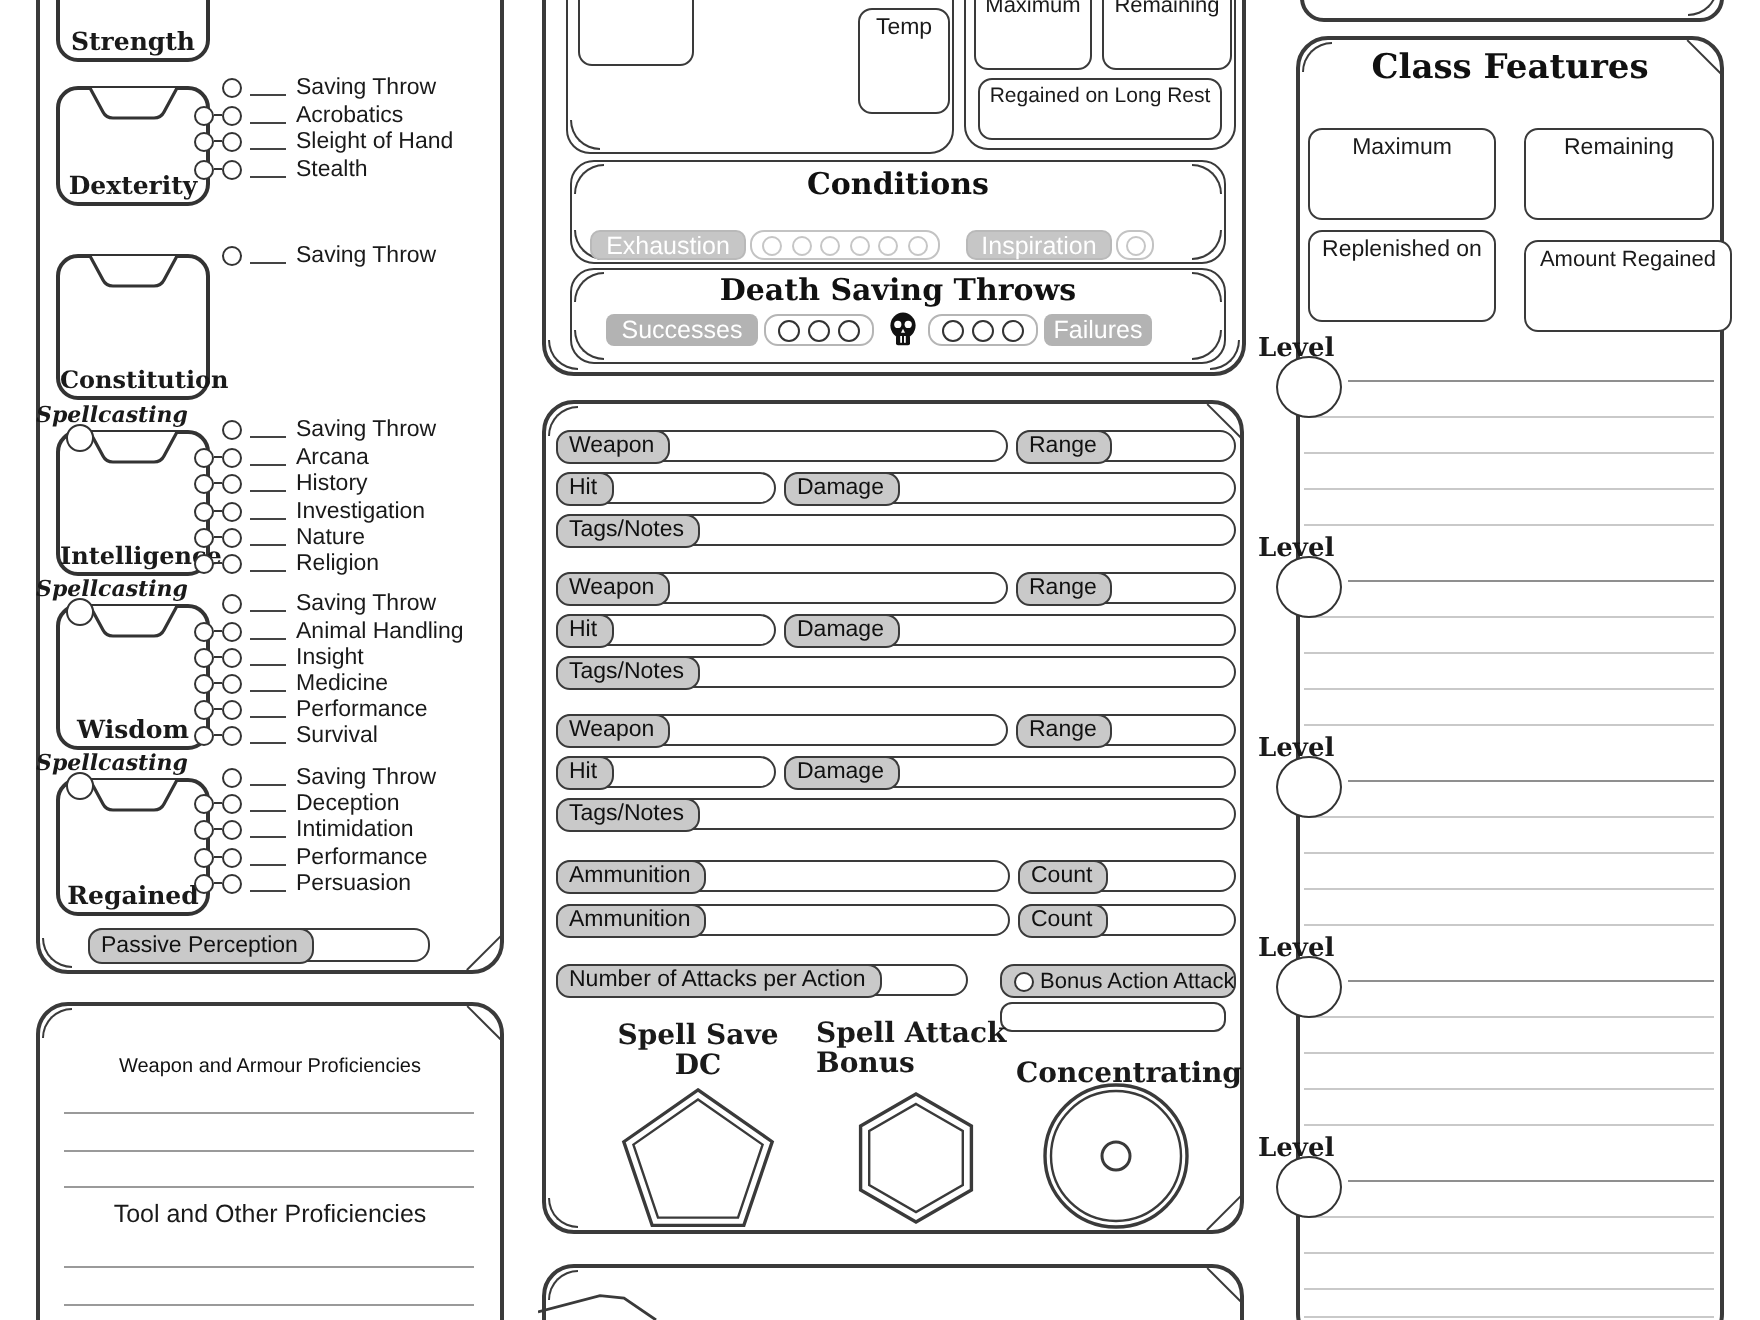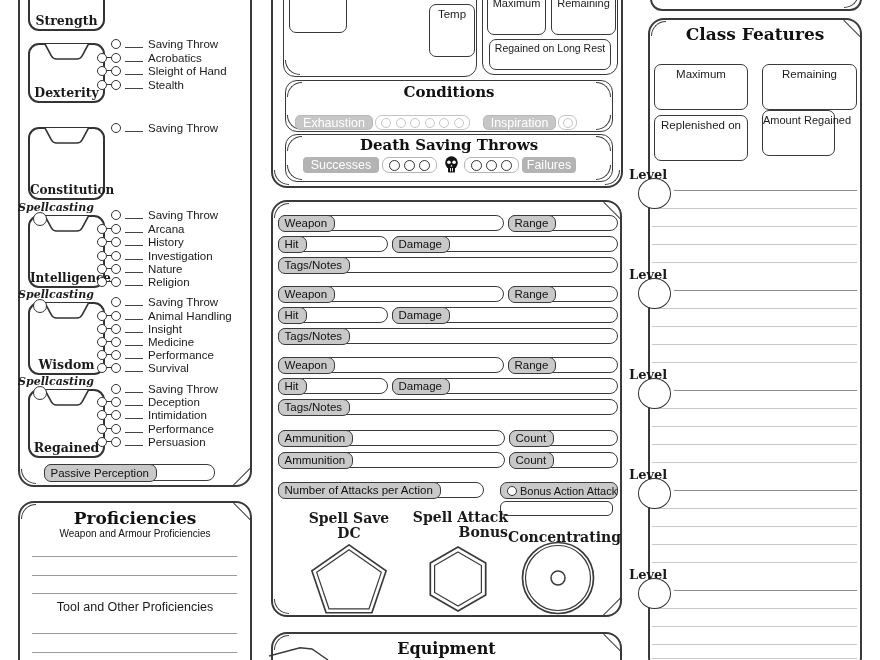--- a/index.html
+++ b/index.html
@@ -260,21 +260,20 @@
       <span>Persuasion</span>
     </div>
 
   <div class="field" style="left:44px;top:464px;width:171px;height:17px">
     <span class="plabel">Passive Perception</span>
   </div>
 
   <div class="panel" style="left:18px;top:501px;width:234px;height:175px">
     <span class="cr tl"></span>
     <span class="fold tr"></span>
-    <div class="title fancy" style="top:5px;font-size:17px">Proficiencies</div>
     <div class="title" style="top:25px;font-size:10px">Weapon and Armour Proficiencies</div>
   </div>
   <div class="pline" style="left:32px;top:556px;width:205px"></div>
   <div class="pline" style="left:32px;top:575px;width:205px"></div>
   <div class="pline" style="left:32px;top:593px;width:205px"></div>
   <div class="abs" style="left:18px;top:600px;width:234px;text-align:center;font-size:12.5px">Tool and Other Proficiencies</div>
   <div class="pline" style="left:32px;top:633px;width:205px"></div>
   <div class="pline" style="left:32px;top:652px;width:205px"></div>
 
   <div class="panel" style="left:271px;top:-28px;width:352px;height:216px">
@@ -429,39 +428,38 @@
   <div class="box" style="left:500px;top:501px;width:113px;height:15px;border-radius:6px"></div>
 
   <div class="abs fancy" style="left:299px;top:511px;width:100px;text-align:center;font-size:14px;line-height:15px">
     <div>Spell Save</div>
     <div>DC</div>
   </div>
   <svg class="abs" style="left:309px;top:544px" width="80" height="72" viewBox="0 0 80 75" preserveAspectRatio="none">
     <path d="M40,1 L77.1,28 L62.9,71.6 L17.1,71.6 L2.9,28 Z" fill="none" stroke="#3a3a3a" stroke-width="1.7"></path>
     <path d="M40,6 L72.3,29.5 L60,67.5 L20,67.5 L7.7,29.5 Z" fill="none" stroke="#3a3a3a" stroke-width="1.2"></path>
   </svg>
-  <div class="abs fancy" style="left:408px;top:510px;width:100px;text-align:right;font-size:14px;line-height:15px">
+  <div class="abs fancy" style="left:408px;top:510px;width:100px;text-align:left;font-size:14px;line-height:15px">
     <div>Spell Attack</div>
     <div>Bonus</div>
   </div>
   <svg class="abs" style="left:425px;top:546px" width="66" height="66" viewBox="0 0 66 66">
     <path d="M33,1 L60.7,17 L60.7,49 L33,65 L5.3,49 L5.3,17 Z" fill="none" stroke="#3a3a3a" stroke-width="1.7"></path>
     <path d="M33,6 L56.4,19.5 L56.4,46.5 L33,60 L9.6,46.5 L9.6,19.5 Z" fill="none" stroke="#3a3a3a" stroke-width="1.2"></path>
   </svg>
   <div class="abs fancy" style="left:508px;top:529px;width:104px;text-align:center;font-size:14px">Concentrating</div>
   <svg class="abs" style="left:521px;top:541px" width="74" height="74" viewBox="0 0 74 74">
     <circle cx="37" cy="37" r="35.5" fill="none" stroke="#3a3a3a" stroke-width="1.7"></circle>
     <circle cx="37" cy="37" r="32.5" fill="none" stroke="#3a3a3a" stroke-width="1.2"></circle>
     <circle cx="37" cy="37" r="7" fill="none" stroke="#3a3a3a" stroke-width="1.5"></circle>
   </svg>
 
   <div class="panel" style="left:271px;top:632px;width:351px;height:60px">
     <span class="cr tl"></span>
     <span class="fold tr"></span>
-    <div class="title fancy" style="top:5px;font-size:16px">Equipment</div>
   </div>
   <svg class="abs" style="left:269px;top:647px" width="62" height="13" viewBox="0 0 62 13">
     <path d="M0,9 L31,0.8 L43,2 L59,13" fill="none" stroke="#3a3a3a" stroke-width="1.4"></path>
   </svg>
 
   <div class="panel" style="left:650px;top:-22px;width:212px;height:33px;border-radius:12px">
     <span class="cr br"></span>
   </div>
 
   <div class="panel" style="left:648px;top:18px;width:214px;height:655px">
@@ -471,21 +469,21 @@
   </div>
   <div class="box" style="left:654px;top:64px;width:94px;height:46px">
     <div class="boxlabel" style="top:3px">Maximum</div>
   </div>
   <div class="box" style="left:762px;top:64px;width:95px;height:46px">
     <div class="boxlabel" style="top:3px">Remaining</div>
   </div>
   <div class="box" style="left:654px;top:115px;width:94px;height:46px">
     <div class="boxlabel" style="top:3px">Replenished on</div>
   </div>
-  <div class="box" style="left:762px;top:110px;width:73px;height:46px">
+  <div class="box" style="left:762px;top:120px;width:104px;height:46px">
     <div class="boxlabel" style="top:3px;font-size:11px">Amount Regained</div>
   </div>
 
   <div class="lvl-label fancy" style="top:167px">Level</div>
   <div class="lvl-circle" style="top:178px"></div>
   <div class="lline dark" style="left:674px;top:190px;width:183px"></div>
   <div class="lline" style="left:652px;top:208px;width:205px"></div>
   <div class="lline" style="left:652px;top:226px;width:205px"></div>
   <div class="lline" style="left:652px;top:244px;width:205px"></div>
   <div class="lline" style="left:652px;top:262px;width:205px"></div>

